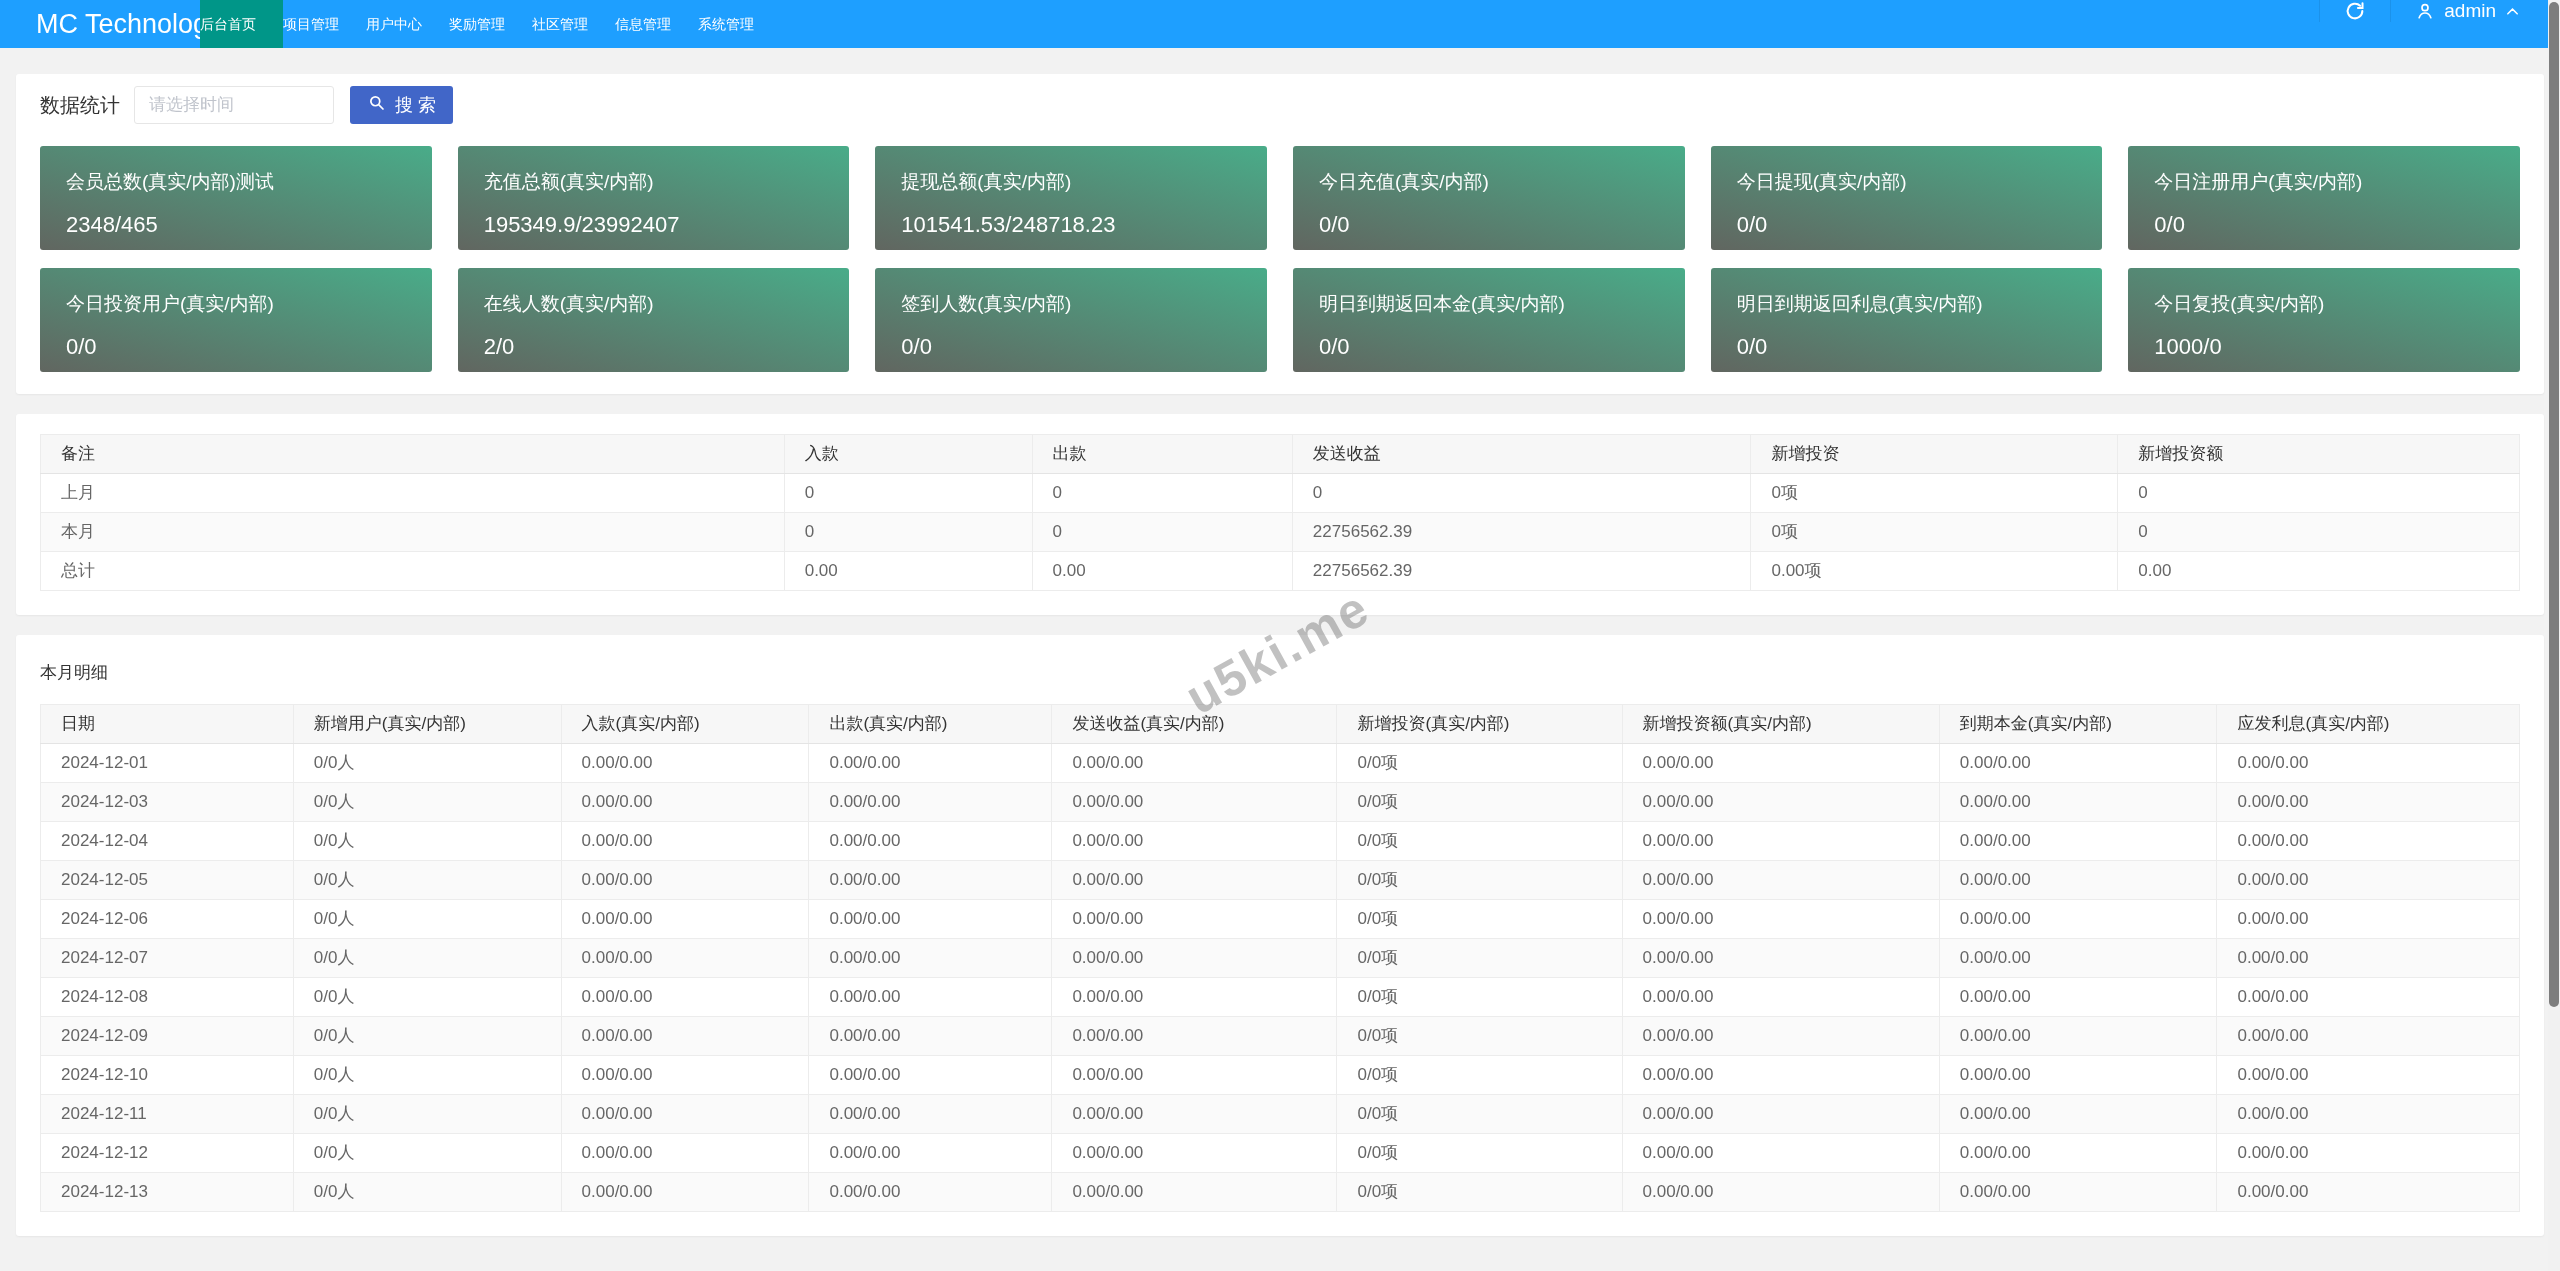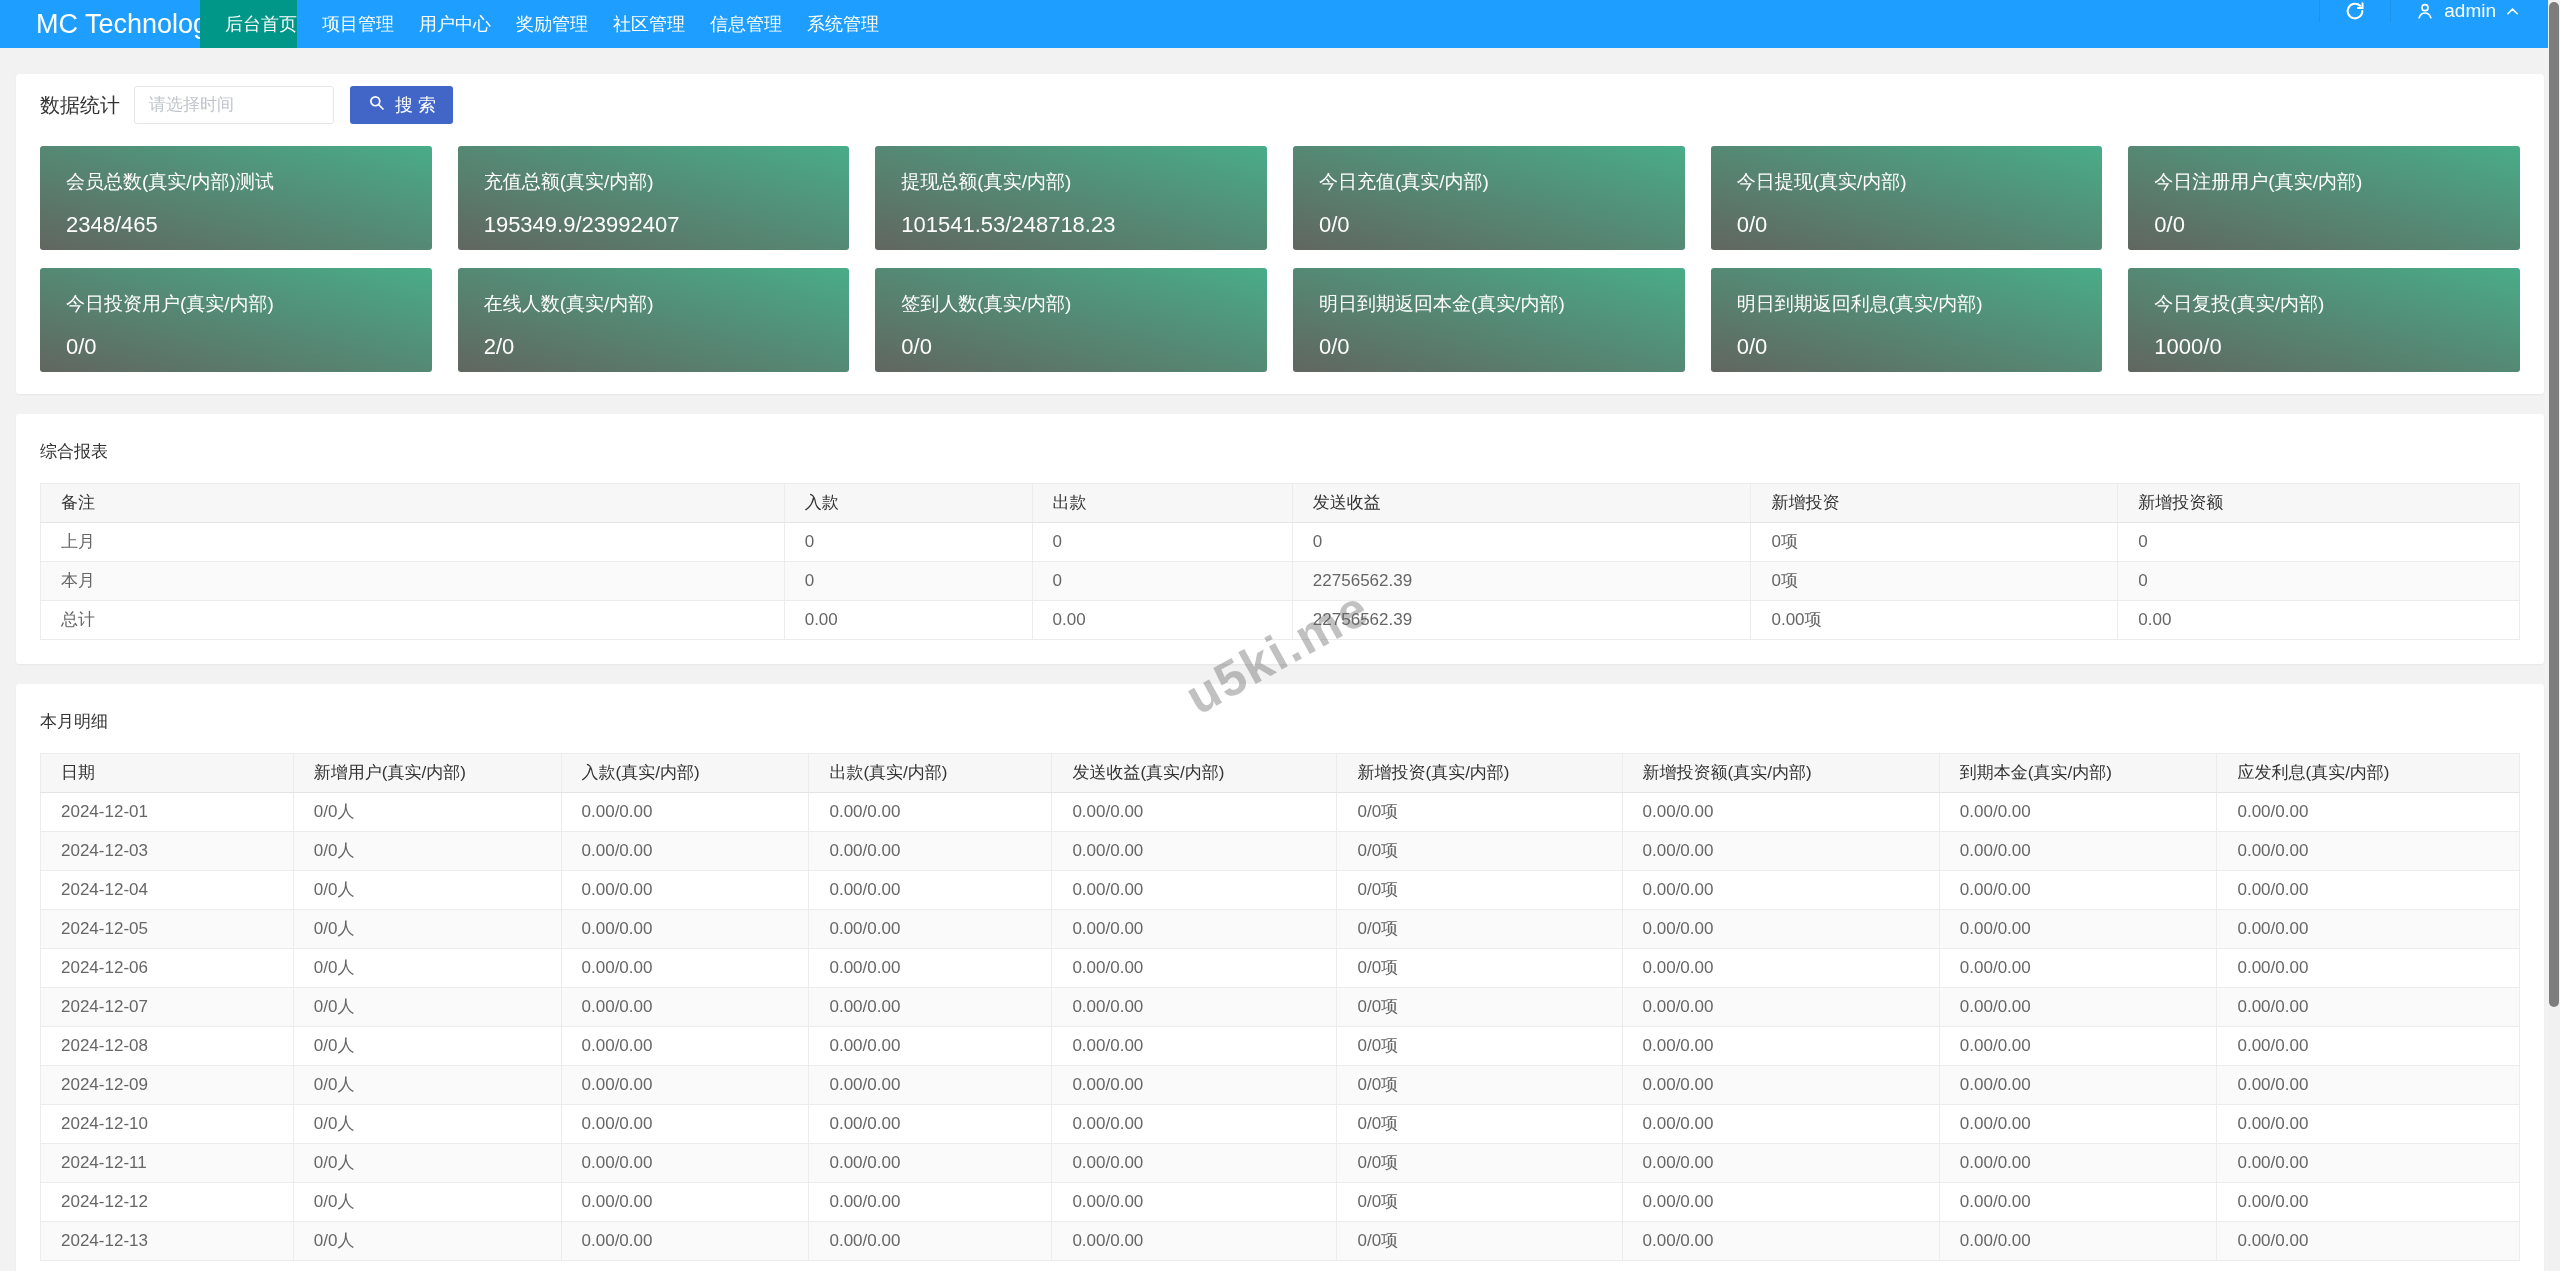--- a/index.html
+++ b/index.html
@@ -3,21 +3,21 @@
 <meta charset="utf-8">
 <style>
   * { margin:0; padding:0; box-sizing:border-box; }
   html,body { width:2560px; height:1271px; overflow:hidden; }
   body { background:#f2f2f2; font-family:"Liberation Sans","DejaVu Sans",sans-serif; position:relative; }
 
   
   header { height:48px; background:#1e9fff; display:flex; align-items:stretch; position:relative; z-index:5; }
   .logo { width:200px; color:#fff; font-size:27px; line-height:48px; padding-left:36px; white-space:nowrap; }
   .nav { display:flex; }
-  .nav-item { width:97px; text-align:right; line-height:48px; color:#fff; font-size:18px; cursor:pointer; }
+  .nav-item { width:83px; text-align:left; line-height:48px; color:#fff; font-size:14px; cursor:pointer; }
   .nav-item.active { background:#009688; }
   .header-right { position:absolute; right:16px; top:0; height:48px; display:flex; align-items:flex-start; }
   .hbtn { padding:0 24px; display:flex; align-items:center; gap:9px; color:#fff; font-size:19px;
           border-left:1px solid rgba(0,0,0,0.08); cursor:pointer; }
   .hbtn svg { display:block; }
 
   
   .content { padding:0 16px; position:relative; z-index:1; }
   .panel { background:#fff; border-radius:3px; box-shadow:0 1px 2px rgba(0,0,0,0.05); }
   .panel-stats { margin-top:26px; padding:12px 24px 22px; }
@@ -174,21 +174,20 @@
         </div>
 
         <div class="stat-card">
           <div class="stat-title">今日复投(真实/内部)</div>
           <div class="stat-value">1000/0</div>
         </div>
       </div>
   </section>
 
   <section class="panel panel-table">
-    <div class="panel-title">综合报表</div>
     <table>
       <colgroup>
         <col style="width:30%">
           <col style="width:10%">
           <col style="width:10.5%">
         <col style="width:18.5%">
           <col style="width:14.8%">
           <col style="width:16.2%">
       </colgroup>
       <thead>

